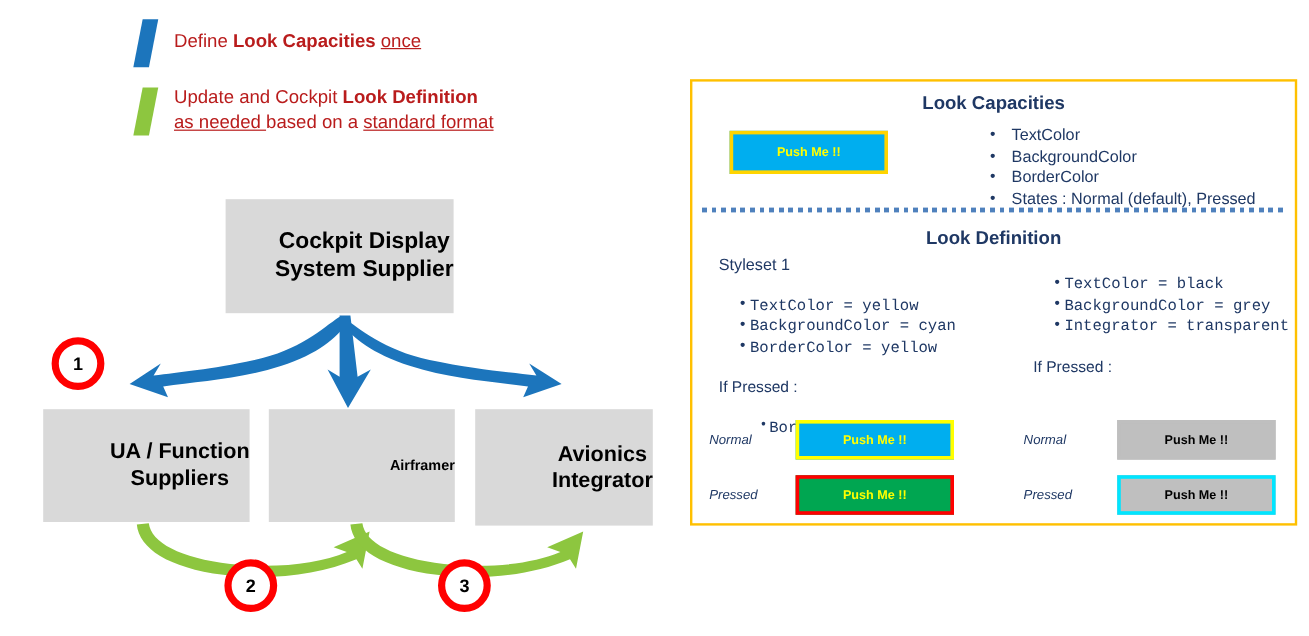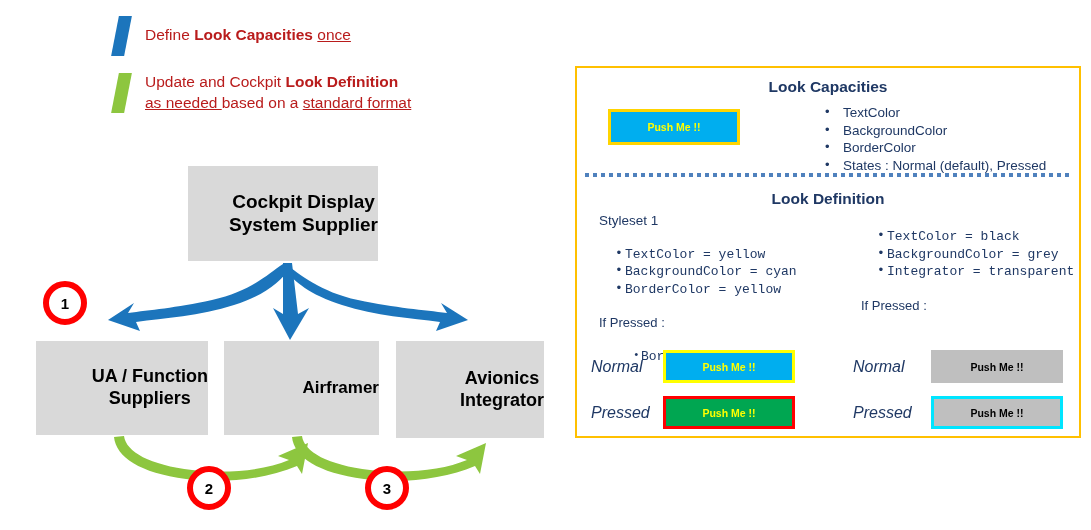--- a/index.html
+++ b/index.html
@@ -47,21 +47,21 @@
     font-weight: bold;
     display: flex;
     align-items: center;
     justify-content: flex-end;
     text-align: center;
     line-height: 1.2;
     font-size: 19px;
   }
   #box-cds      { left: 188px; top: 166px; width: 190px; height: 95px; }
   #box-ua       { left: 36px;  top: 341px; width: 172px; height: 94px; font-size: 18px; }
-  #box-airframer{ left: 224px; top: 341px; width: 155px; height: 94px; font-size: 17px; }
+  #box-airframer{ left: 224px; top: 341px; width: 155px; height: 94px; font-size: 12px; }
   #box-avionics { left: 396px; top: 341px; width: 148px; height: 97px; font-size: 18px; }
 
   
   .badge {
     position: absolute;
     width: 44px;
     height: 44px;
     border-radius: 50%;
     background: #ffffff;
     border: 6px solid #FF0000;
@@ -190,21 +190,21 @@
   .styleset li.b2::before {
     content: "\2022";
     position: absolute; left: 18px; top: -1px;
     font-size: 11px;
   }
 
   
   .sample-row { position: absolute; display: flex; align-items: center; }
   .sample-label {
     font-style: italic;
-    font-size: 16px;
+    font-size: 11px;
     color: #1F3864;
     width: 72px;
   }
   #sample-1-normal  { left: 14px;  top: 282px; }
   #sample-1-pressed { left: 14px;  top: 328px; }
   #sample-2-normal  { left: 276px; top: 282px; }
   #sample-2-pressed { left: 276px; top: 328px; }
   #sample-2-normal .sample-label,
   #sample-2-pressed .sample-label { width: 78px; text-align: left; }
 

